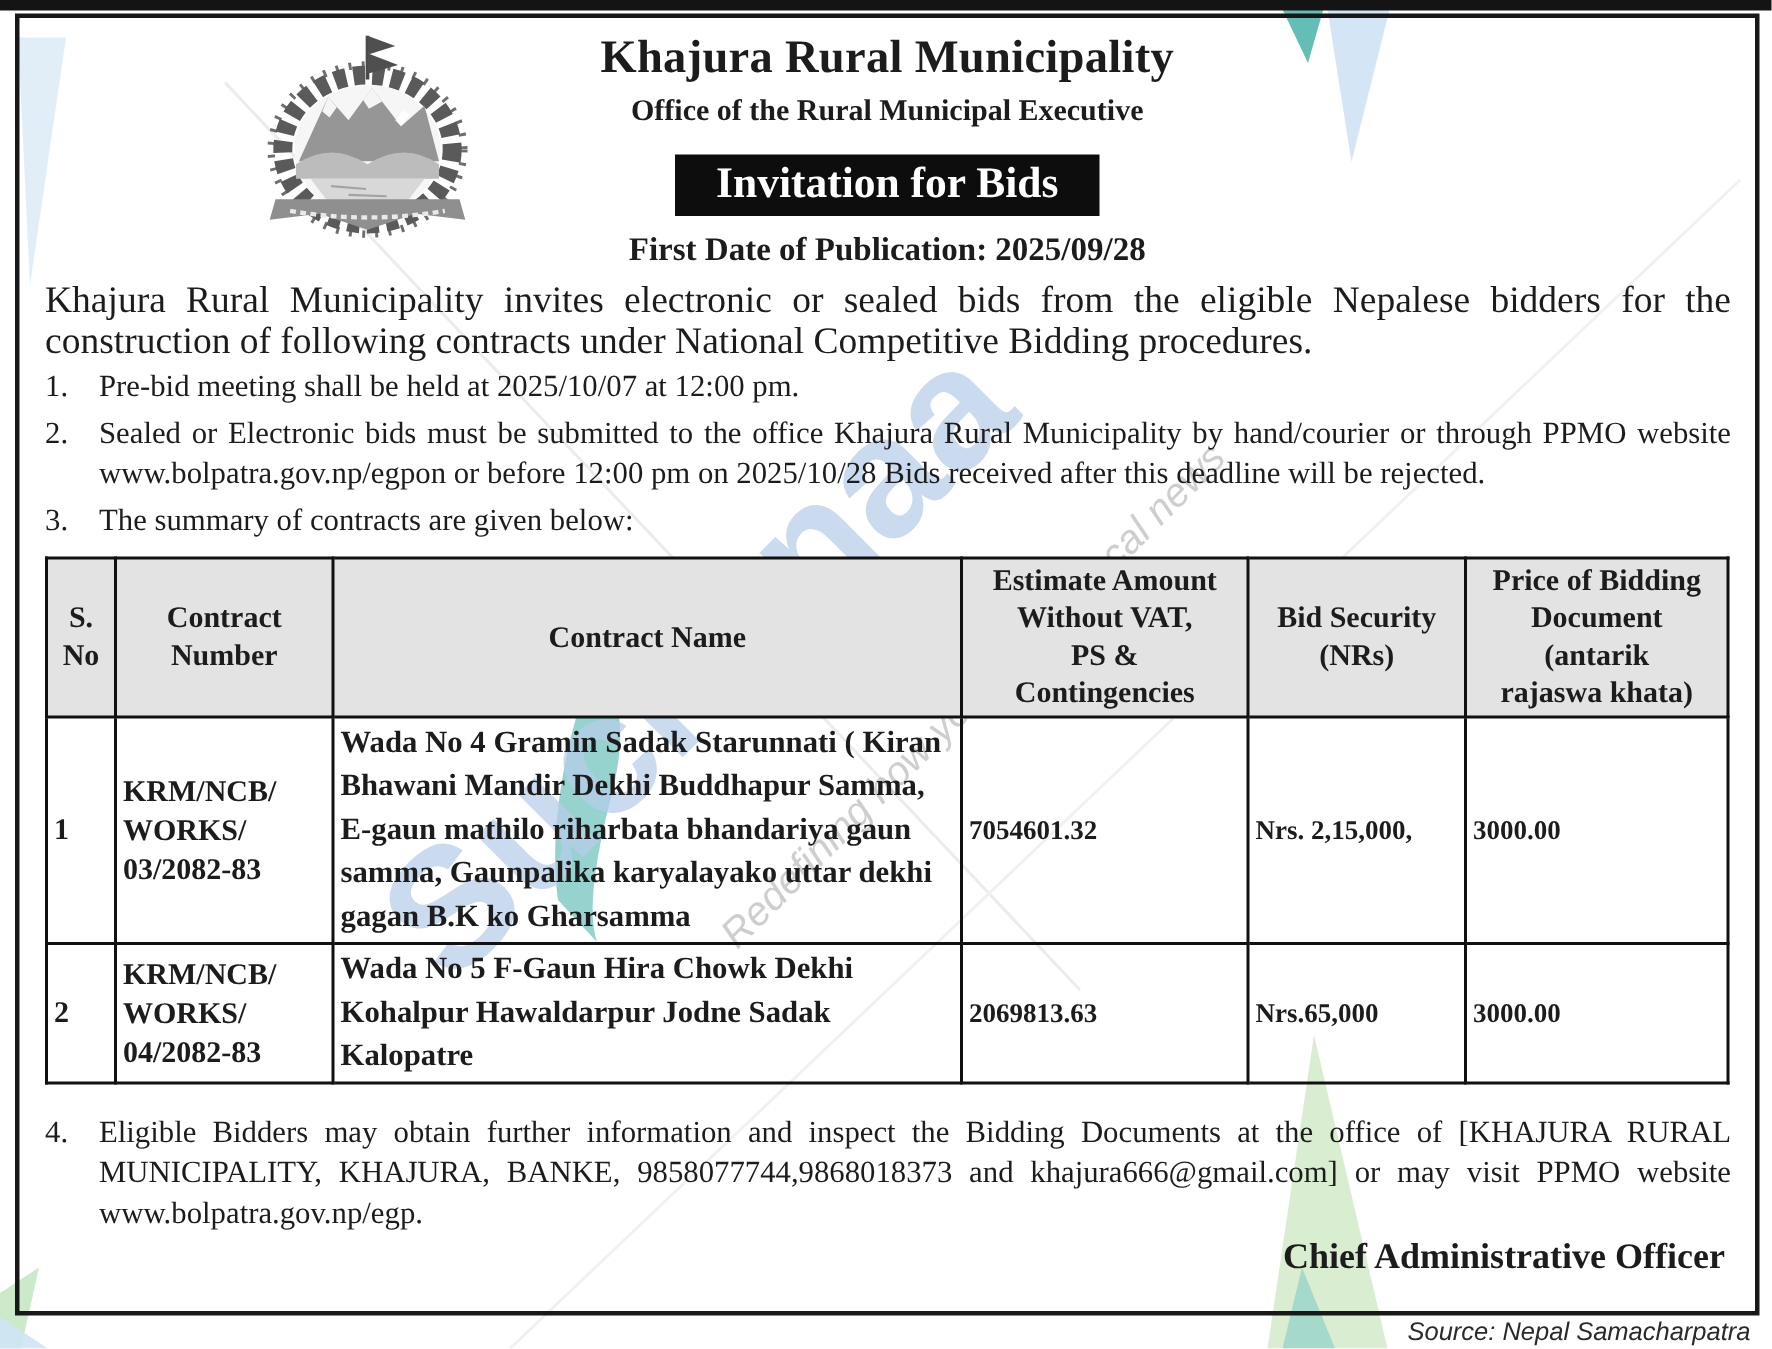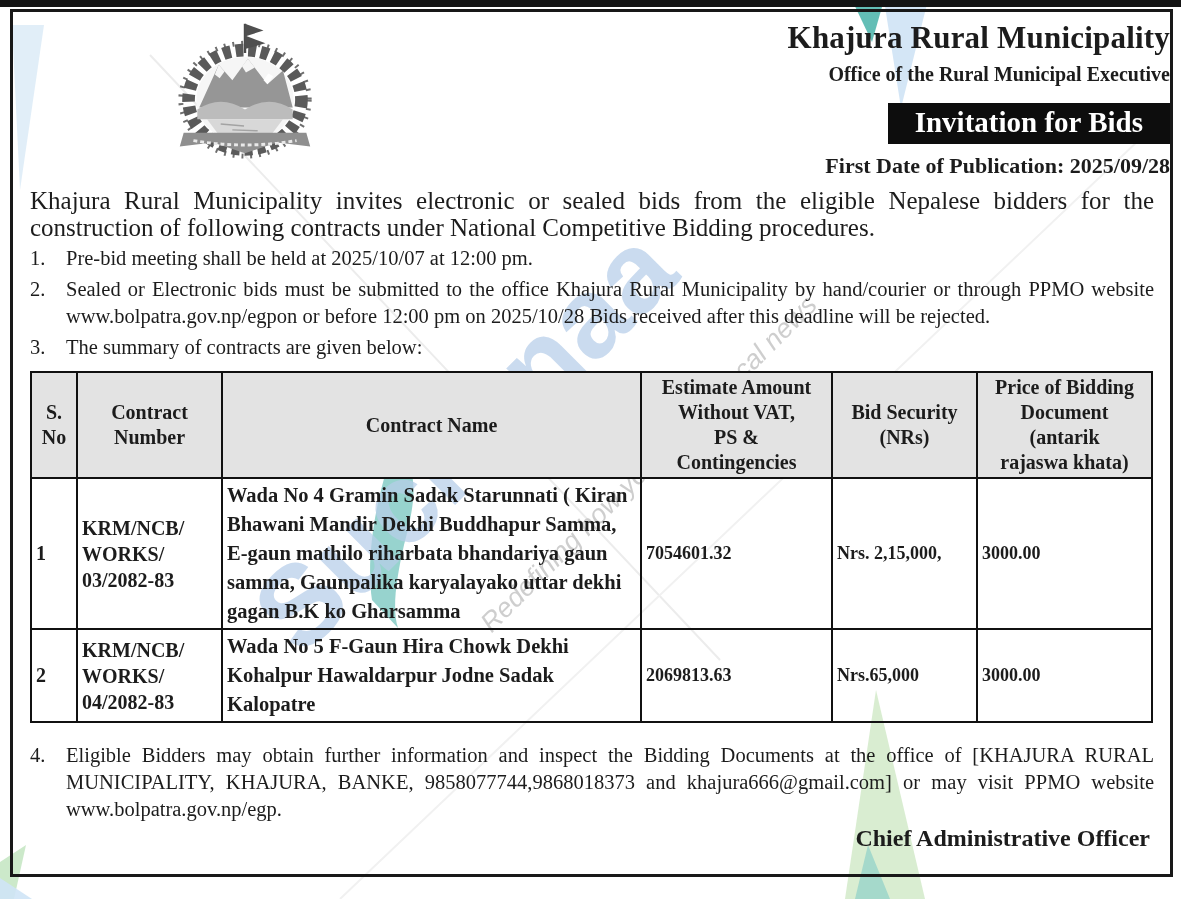--- a/index.html
+++ b/index.html
@@ -12,21 +12,21 @@
 
   .top-bar { position:absolute; left:0; top:0; width:1181px; height:7px; background:#141414; z-index:3; }
 
   .bg-art { position:absolute; inset:0; width:1181px; height:899px; z-index:1; pointer-events:none; }
 
   .doc {
     position:absolute; left:10px; top:9px; width:1163px; height:868px;
     border:3.5px solid #181818; z-index:2; background:transparent;
   }
 
-  .doc-header { position:relative; text-align:right; padding-top:8px; }
+  .doc-header { position:relative; text-align:center; padding-top:8px; }
   .emblem { position:absolute; left:146px; top:4px; width:172px; height:146px; }
   .title-main { font-size:31px; font-weight:bold; letter-spacing:.2px; }
   .title-sub  { font-size:20px; font-weight:bold; margin-top:7px; }
   .banner {
     display:inline-block; margin-top:17px; padding:3px 27px 5px;
     background:#0d0d0d; color:#ffffff; font-size:29px; font-weight:bold;
   }
   .pub-date { font-size:22px; font-weight:bold; margin-top:9px; }
 
   .body-text { padding:8px 16px 0 17px; }
@@ -195,13 +195,14 @@
     <div class="body-text footer-item">
       <div class="num-item">
         <span class="n">4.</span>
         <span class="t">Eligible Bidders may obtain further information and inspect the Bidding Documents at the office of [KHAJURA RURAL MUNICIPALITY, KHAJURA, BANKE, 9858077744,9868018373 and khajura666@gmail.com] or may visit PPMO website www.bolpatra.gov.np/egp.</span>
       </div>
     </div>
 
     <div class="signature">Chief Administrative Officer</div>
   </div>
 
+  <div class="source-line">Source: Nepal Samacharpatra</div>
 </div>
 
 </body></html>

